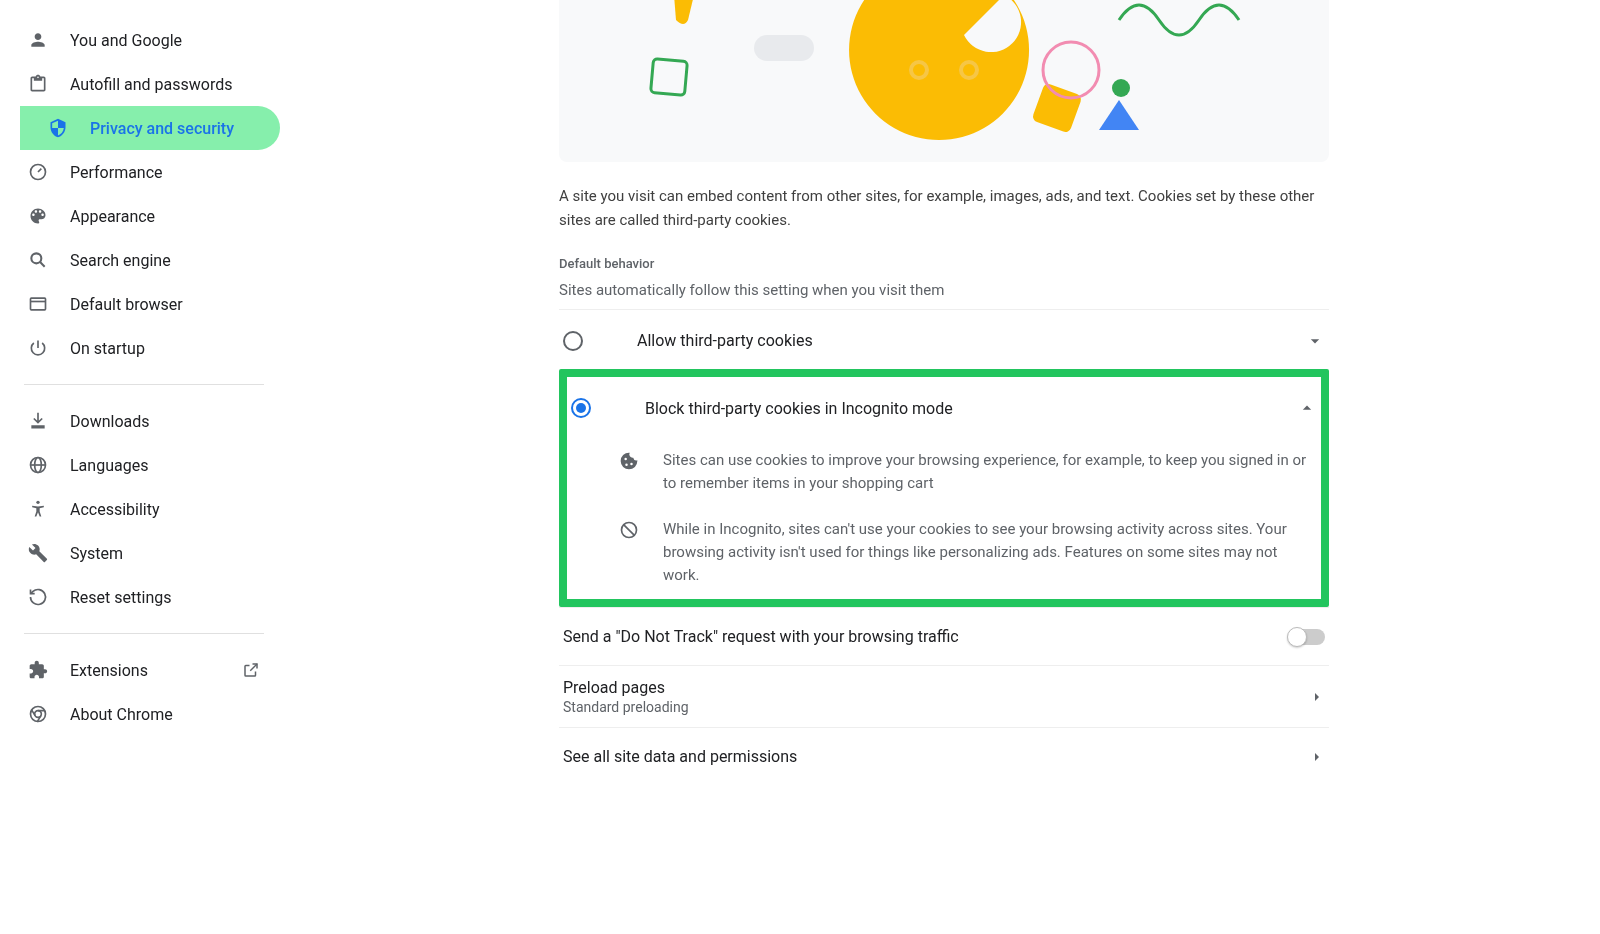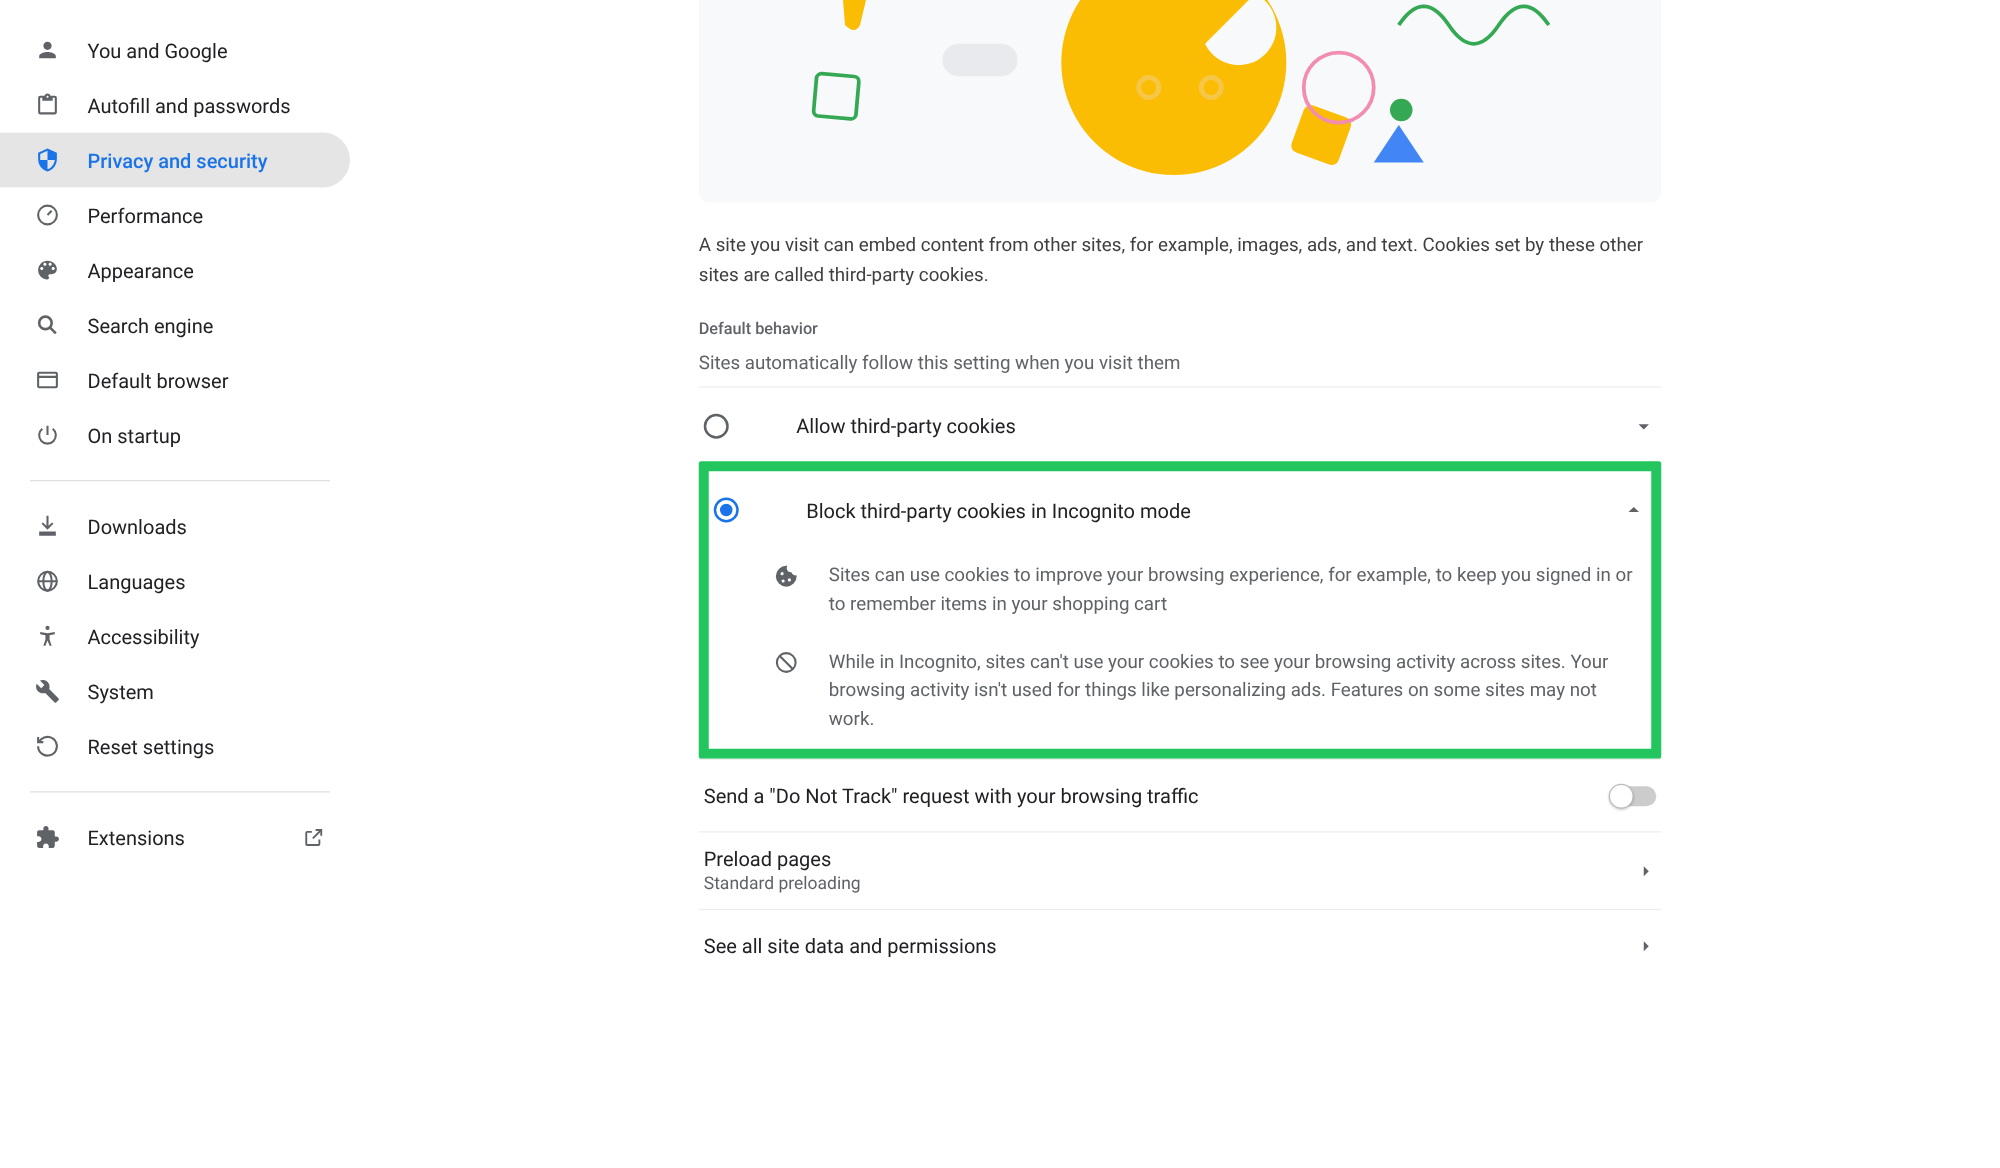--- a/index.html
+++ b/index.html
@@ -30,23 +30,24 @@
     height: 44px;
     padding-left: 28px;
     padding-right: 20px;
     margin-right: 8px;
     border-radius: 0 22px 22px 0;
     cursor: pointer;
     font-size: 16px;
     color: #202124;
   }
   .sidebar-item.active {
-    background: #e5e5e5;
+    background: #86efac;
     color: #1a73e8;
     font-weight: 500;
+    margin-left: 20px;
   }
   .sidebar-item .icon {
     width: 20px;
     height: 20px;
     margin-right: 22px;
     display: inline-flex;
     align-items: center;
     justify-content: center;
     color: #5f6368;
     flex-shrink: 0;
@@ -315,20 +316,30 @@
           </svg>
         </span>
       <span>Extensions</span>
       <span class="external-icon">
           <svg width="18" height="18" viewBox="0 0 24 24" fill="none" stroke="currentColor" stroke-width="2">
             <path d="M14 4h6v6"></path>
             <path d="M20 4l-9 9"></path>
             <path d="M18 14v5a1 1 0 0 1-1 1H5a1 1 0 0 1-1-1V7a1 1 0 0 1 1-1h5"></path>
           </svg>
         </span>
+    </div>
+    <div class="sidebar-item">
+      <span class="icon">
+          <svg width="20" height="20" viewBox="0 0 24 24" fill="none" stroke="currentColor" stroke-width="2">
+            <circle cx="12" cy="12" r="9"></circle>
+            <circle cx="12" cy="12" r="4"></circle>
+            <path d="M12 8h8.5M8.5 14L4 6.5M15.5 14l-4.5 7.5"></path>
+          </svg>
+        </span>
+      <span>About Chrome</span>
     </div>
   </div>
 </nav>
 
 <main class="main">
   <div class="content">
     <div class="hero">
       <svg width="770" height="162" viewBox="0 0 770 162">
 
         <path d="M 380 -40 a 90 90 0 1 0 0.1 0 M 445 -5 a 30 30 0 1 1 -40 40" fill="#fbbc04"></path>

